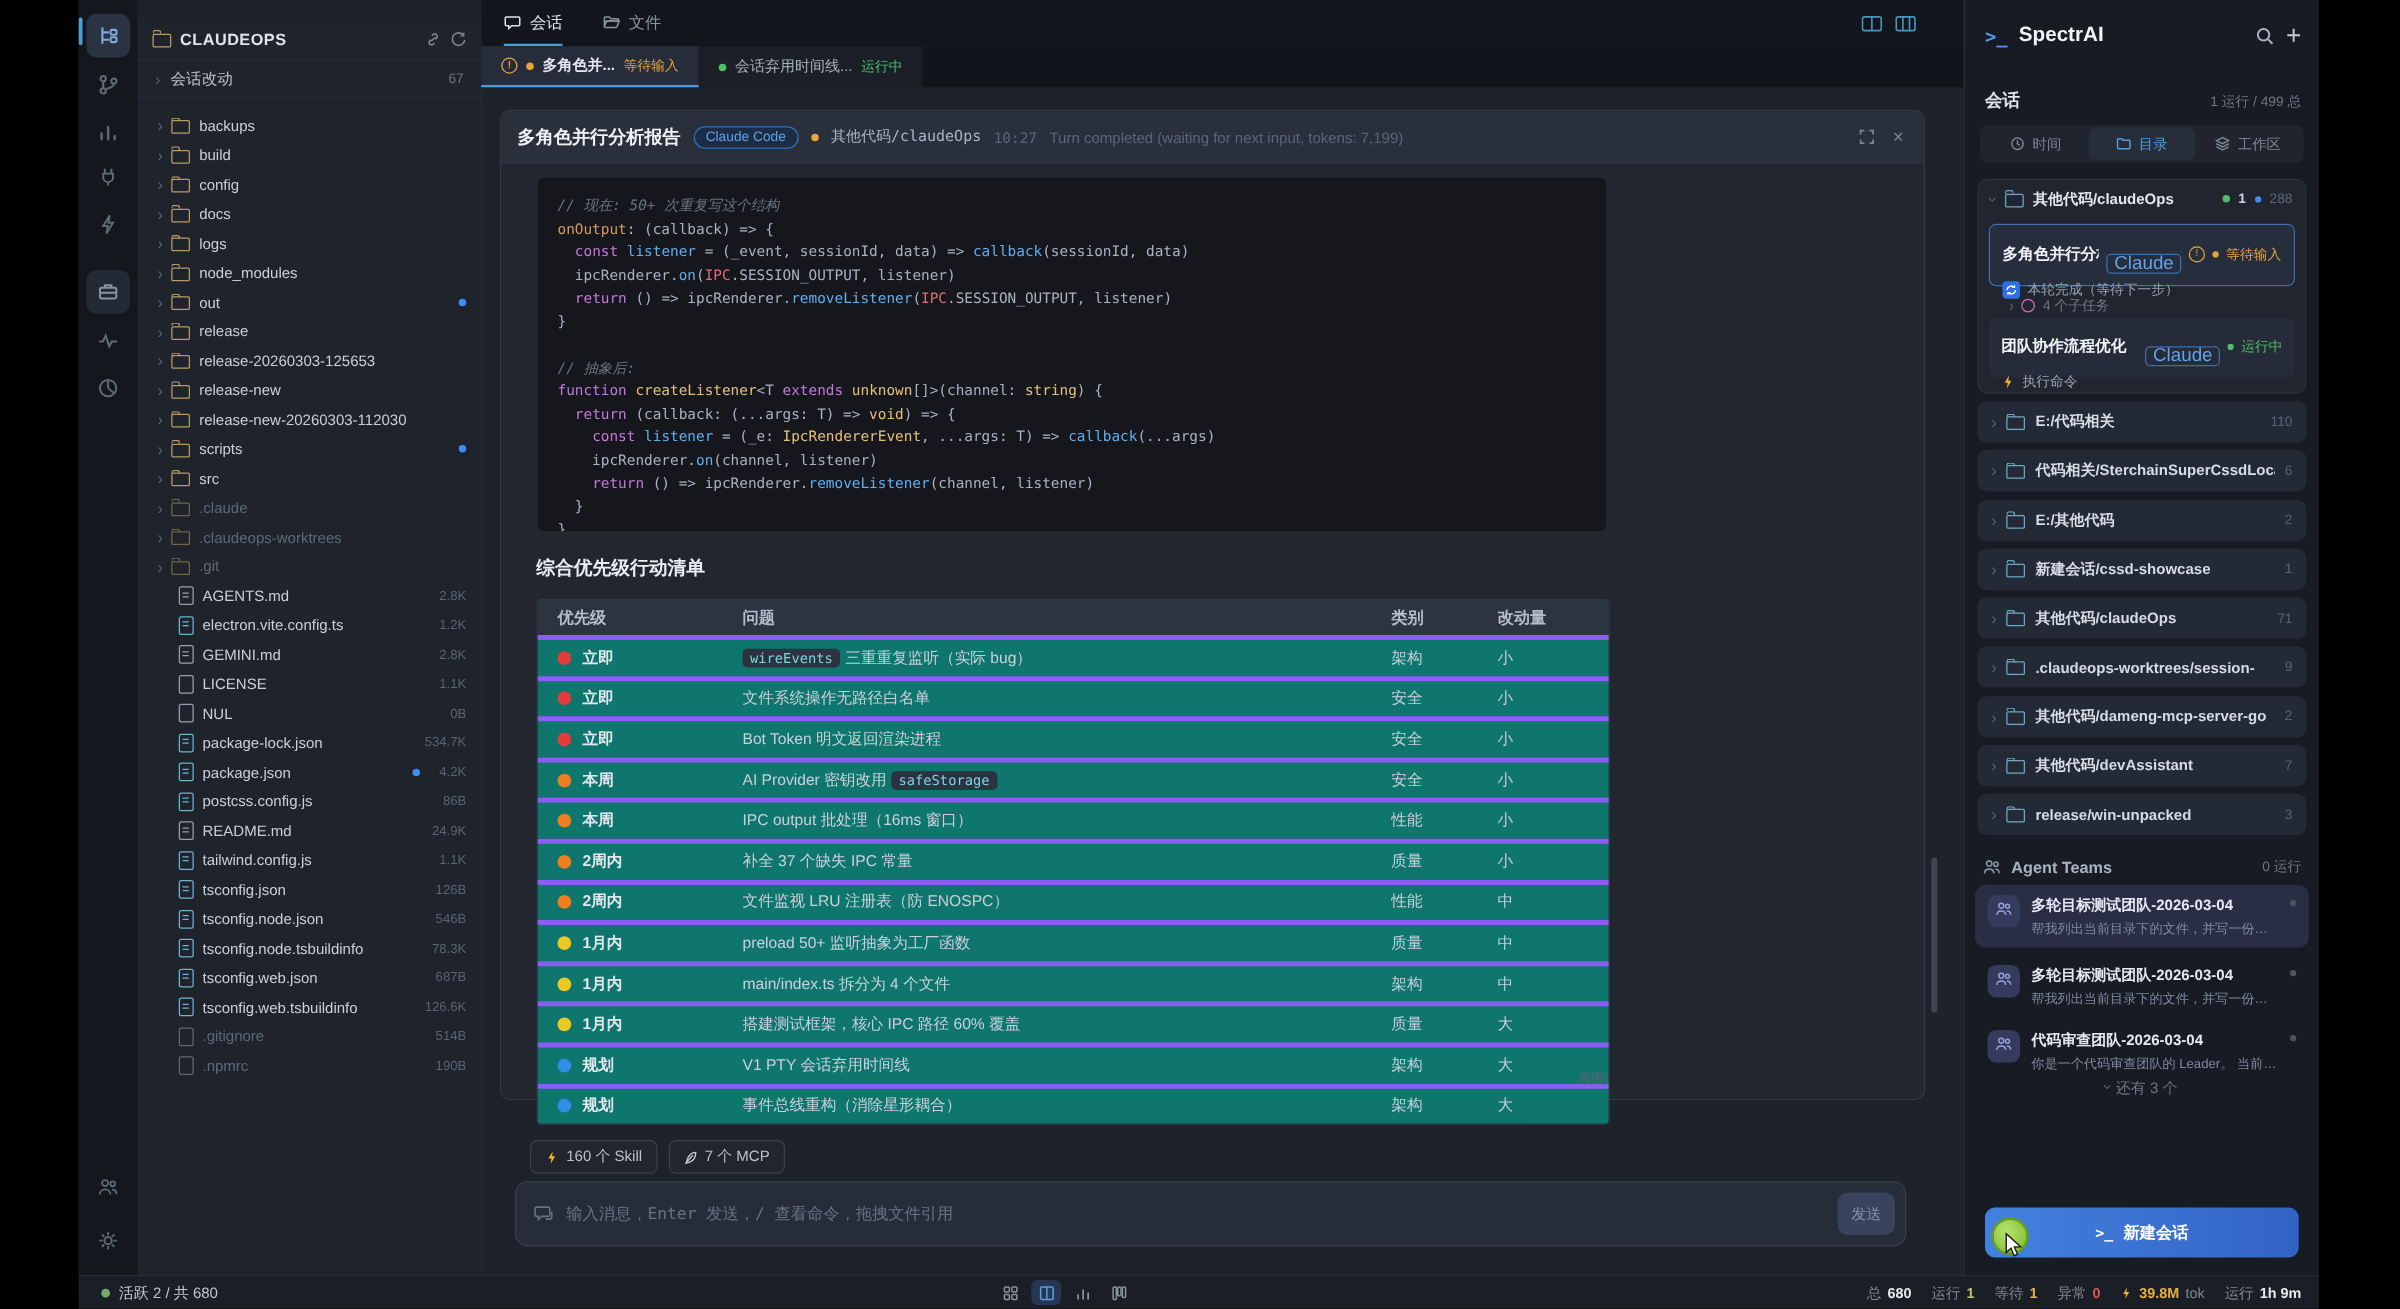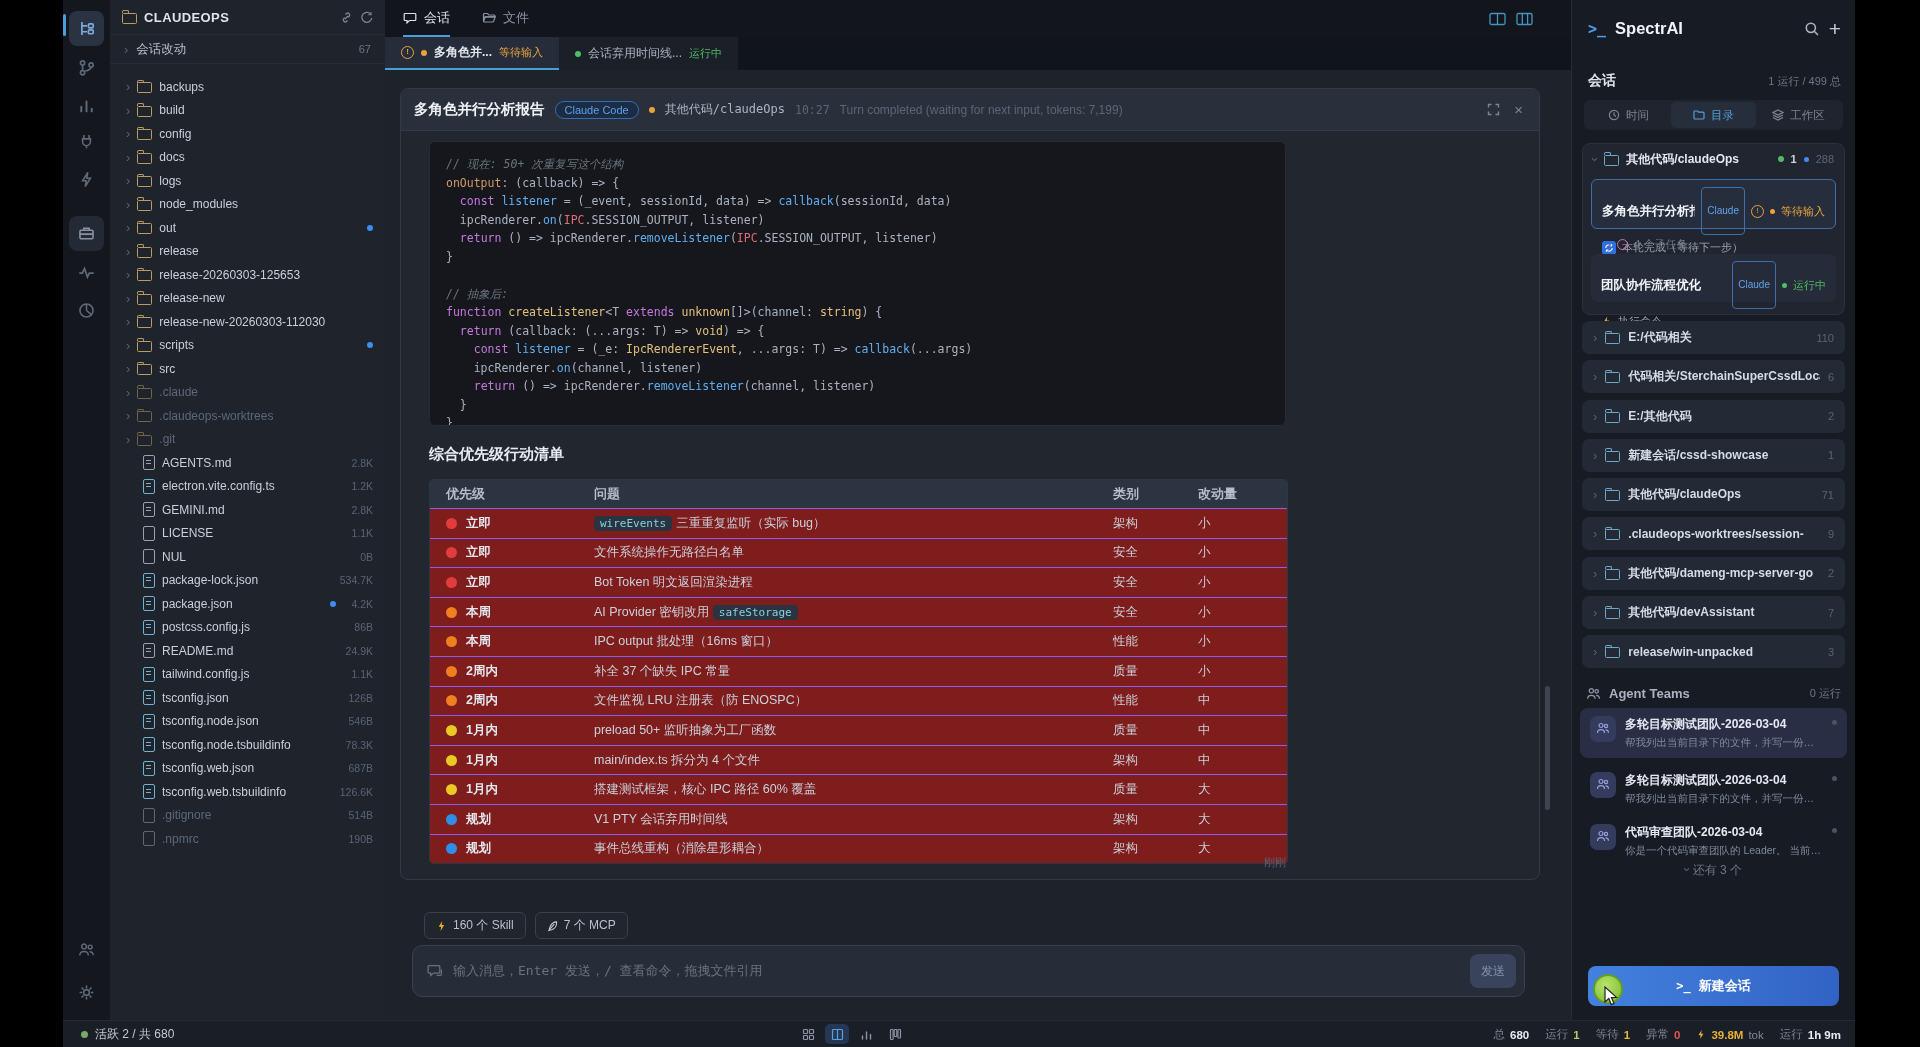--- a/index.html
+++ b/index.html
@@ -10,21 +10,21 @@
   
   .rail{position:absolute;left:0;top:0;width:47px;height:1020px;background:#14171e;}
   .rail-item{position:absolute;left:6px;width:35px;height:35px;display:flex;align-items:center;justify-content:center;
              color:#5f6978;border-radius:8px;}
   .rail-item.active{background:#2a3342;color:#7fa9da;}
   .rail-item.boxed{background:#232a36;color:#8a93a3;}
   .rail-ind{position:absolute;left:0;width:3px;height:22px;border-radius:2px;background:#4a9eda;}
   .rail svg{width:17px;height:17px;}
 
   
-  .tree{position:absolute;left:47px;top:0;width:275px;height:1020px;background:#1e232c;border-right:1px solid #e5e5e5;}
+  .tree{position:absolute;left:47px;top:14px;width:275px;height:1020px;background:#1e232c;border-right:1px solid #e5e5e5;}
   .tree-head{height:34px;display:flex;align-items:center;padding:0 12px;border-bottom:1px solid #262b35;gap:7px;}
   .tree-title{font-size:13px;font-weight:bold;color:#dfe4ec;letter-spacing:.4px;flex:1;}
   .tree-head svg{width:13px;height:13px;color:#7c8595;}
   .changes-row{height:28px;display:flex;align-items:center;gap:8px;padding:0 14px;border-bottom:1px solid #262b35;}
   .changes-label{font-size:12.5px;color:#b9c1cd;flex:1;}
   .badge-count{font-size:11px;color:#6c7585;}
   .chev{color:#5a6272;font-size:13px;line-height:1;}
   .tree-list{position:absolute;left:0;top:75px;right:0;}
   .trow{height:23.5px;display:flex;align-items:center;gap:7px;padding:0 12px 0 16px;font-size:12px;cursor:pointer;}
   .trow.file{padding-left:33px;}
@@ -72,21 +72,21 @@
 
   .codeblock{position:absolute;left:28px;top:52px;width:857px;height:285px;background:#15171d;border:1px solid #262b35;border-radius:6px;box-sizing:border-box;padding:13px 16px;overflow:hidden;}
   .codeblock .cl{font-family:"DejaVu Sans Mono",monospace;font-size:11.5px;line-height:18.5px;white-space:pre;}
   .tk-c{color:#6a737d;font-style:italic;} .tk-k{color:#c678dd;} .tk-w{color:#abb2bf;}
   .tk-b{color:#61afef;} .tk-t{color:#e5c07b;} .tk-r{color:#e06c75;} .tk-p{color:#d19a66;margin-top:28px;}
 
   .rtitle{position:absolute;left:28px;top:356px;font-size:15px;font-weight:bold;color:#e8ecf3;}
   .rtable{position:absolute;left:28px;top:390px;width:857px;border:1px solid #2f3542;border-radius:4px;overflow:hidden;}
   .rhead,.rrow{display:grid;grid-template-columns:148px 1fr 85px 105px;align-items:center;}
   .rhead{height:28px;background:#2d3441;font-size:13px;font-weight:bold;color:#b6bdc9;}
-  .rrow{height:28.6px;background:#7f1d1d;border-top:1px solid #8b5cf6;font-size:12.5px;color:#c9d0da;}
+  .rrow{height:28.6px;background:#0f766e;border-top:4px solid #8b5cf6;font-size:12.5px;color:#c9d0da;}
   .rh,.rc{padding:0 16px;white-space:nowrap;overflow:hidden;}
   .rc.c0{display:flex;align-items:center;gap:9px;}
   .plab{font-weight:bold;color:#e2e7ee;}
   .pdot{width:11px;height:11px;border-radius:50%;flex:none;}
   .pdot.red{background:#e23c3c;} .pdot.orange{background:#f07f1f;} .pdot.yellow{background:#ecc824;} .pdot.blue{background:#2f8fe8;}
   .rc code{font-family:"DejaVu Sans Mono",monospace;font-size:11px;color:#7fd4e0;background:#2b3340;border-radius:4px;padding:1px 6px;margin-right:4px;}
   .just-now{position:absolute;left:28px;top:766px;width:857px;text-align:right;font-size:11px;color:#5a6372;}
 
   .skills-row{position:absolute;left:39px;top:842px;display:flex;gap:9px;}
   .skill-pill{display:flex;align-items:center;gap:6px;font-size:12px;color:#b9c1cd;background:#20252e;border:1px solid #39404e;border-radius:6px;padding:4px 11px;cursor:pointer;}
@@ -114,21 +114,21 @@
   .group{position:absolute;left:10px;right:10px;top:143px;height:172px;background:#20252f;border:1px solid #2b313d;border-radius:8px;box-sizing:border-box;}
   .group-head{height:30px;display:flex;align-items:center;gap:7px;padding:0 10px;}
   .group-name{font-size:12px;font-weight:bold;color:#e2e6ed;flex:1;white-space:nowrap;overflow:hidden;}
   .gdot{width:6px;height:6px;border-radius:50%;}
   .gcount{font-size:11px;color:#cdd3dc;font-weight:bold;}
   .gtotal{font-size:11px;color:#5b6678;}
   .scard{position:absolute;left:8px;right:8px;border-radius:6px;background:#252b38;padding:7px 10px;box-sizing:border-box;cursor:pointer;}
   .scard.sel{background:#262d3c;border:1px solid #3f6ea8;}
   .scard-l1{display:flex;align-items:center;gap:6px;}
   .scard-title{font-size:12.5px;font-weight:bold;color:#f0f3f7;flex:1;white-space:nowrap;overflow:hidden;}
-  .claude-pill{font-size:10px;color:#63a3e8;border:1px solid #3f6ea8;border-radius:4px;padding:16px 5px;line-height:14px;}
+  .claude-pill{font-size:15px;color:#63a3e8;border:1px solid #3f6ea8;border-radius:4px;padding:0 5px;line-height:14px;margin-top:16px;}
   .scard-status{font-size:11px;}
   .scard-l2{display:flex;align-items:center;gap:6px;margin-top:5px;font-size:11px;color:#98a2b3;}
   .sync-sq{width:14px;height:14px;background:#2f6fe4;border-radius:3px;display:flex;align-items:center;justify-content:center;flex:none;}
   .sync-sq svg{width:10px;height:10px;}
   .subtask-row{position:absolute;left:24px;top:93px;display:flex;align-items:center;gap:6px;font-size:11px;color:#6f7888;cursor:pointer;}
   .target-ring{width:9px;height:9px;border:1.5px solid #d06bb8;border-radius:50%;}
 
   .sfolders{position:absolute;left:10px;right:10px;top:321px;display:flex;flex-direction:column;gap:6.3px;}
   .sfolder{height:33px;background:#232935;border-radius:7px;display:flex;align-items:center;gap:8px;padding:0 11px;cursor:pointer;}
   .sfname{font-size:12px;font-weight:bold;color:#d6dce6;flex:1;white-space:nowrap;overflow:hidden;}

